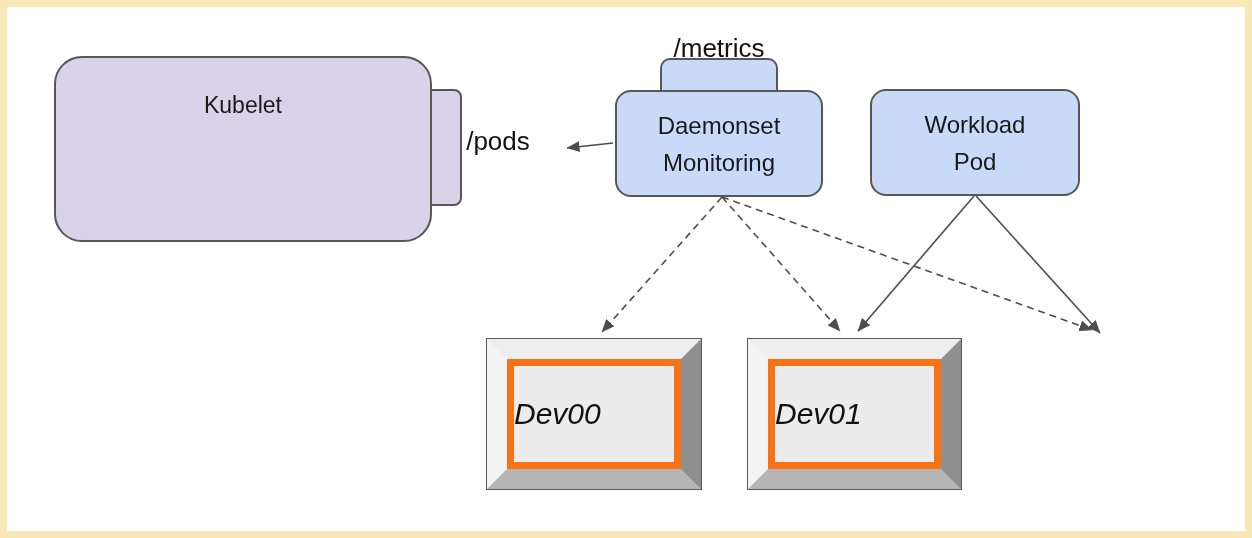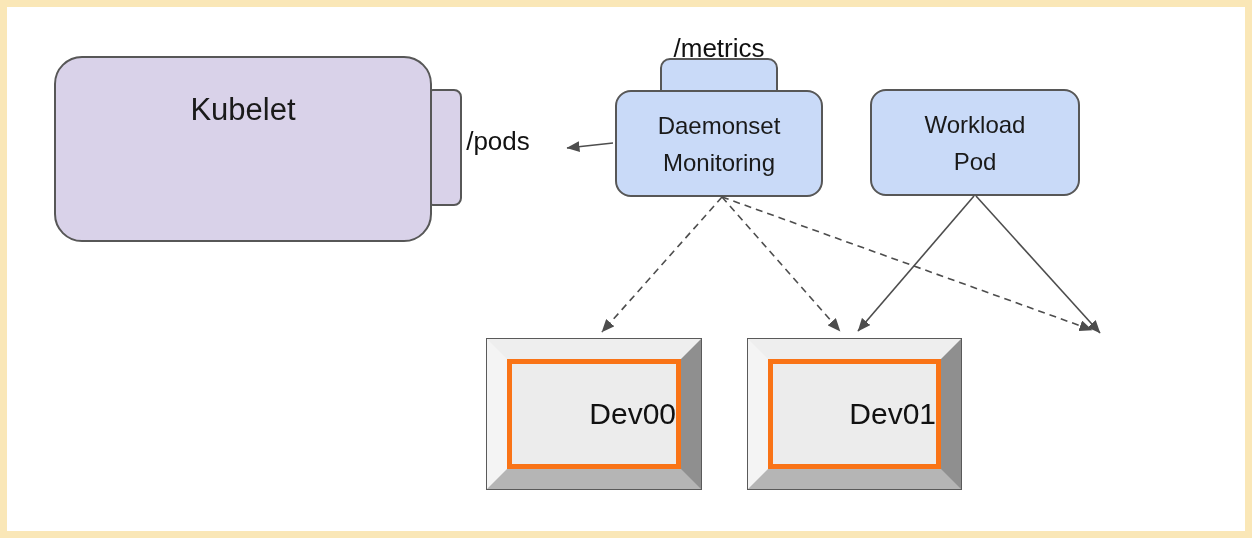--- a/index.html
+++ b/index.html
@@ -32,21 +32,21 @@
   .blue     { background: #c9daf8; }
 
   #kubelet-port {
     left: 425px; top: 89px; width: 37px; height: 117px;
     border-radius: 8px; z-index: 1;
   }
   #kubelet {
     left: 54px; top: 56px; width: 378px; height: 186px;
     border-radius: 28px; z-index: 2;
     text-align: center; padding-top: 34px;
-    font-size: 31px;
+    font-size: 23px;
   }
   #metrics-tab {
     left: 660px; top: 58px; width: 118px; height: 46px;
     border-radius: 10px; z-index: 1;
   }
   .pod-box {
     border-radius: 16px; z-index: 2;
     display: flex; flex-direction: column;
     align-items: center; justify-content: center;
     font-size: 24px; line-height: 37px; text-align: center;
@@ -76,23 +76,23 @@
     border-width: 21px;
     border-color: #eeeeee #8f8f8f #b5b5b5 #f4f4f4;
     outline: 1px solid #5a5a5a;
     outline-offset: -1px;
     background: #ececec;
   }
   .dev-inner {
     width: 100%; height: 100%;
     box-sizing: border-box;
     background: #ececec;
-    border: 5px solid #f97316;
-    display: flex; align-items: center; justify-content: flex-end;
-    font-size: 30px; color: #111;
+    border: 7px solid #f97316;
+    display: flex; align-items: center; justify-content: flex-start;
+    font-size: 30px; color: #111; font-style: italic;
   }
   #dev00 { left: 486px; top: 338px; }
   #dev01 { left: 747px; top: 338px; width: 215px; }
   #dev02 { left: 1005px; top: 338px; width: 215px; }
 
   #edges-overlay {
     position: absolute;
     inset: 0;
     z-index: 10;
     pointer-events: none;

